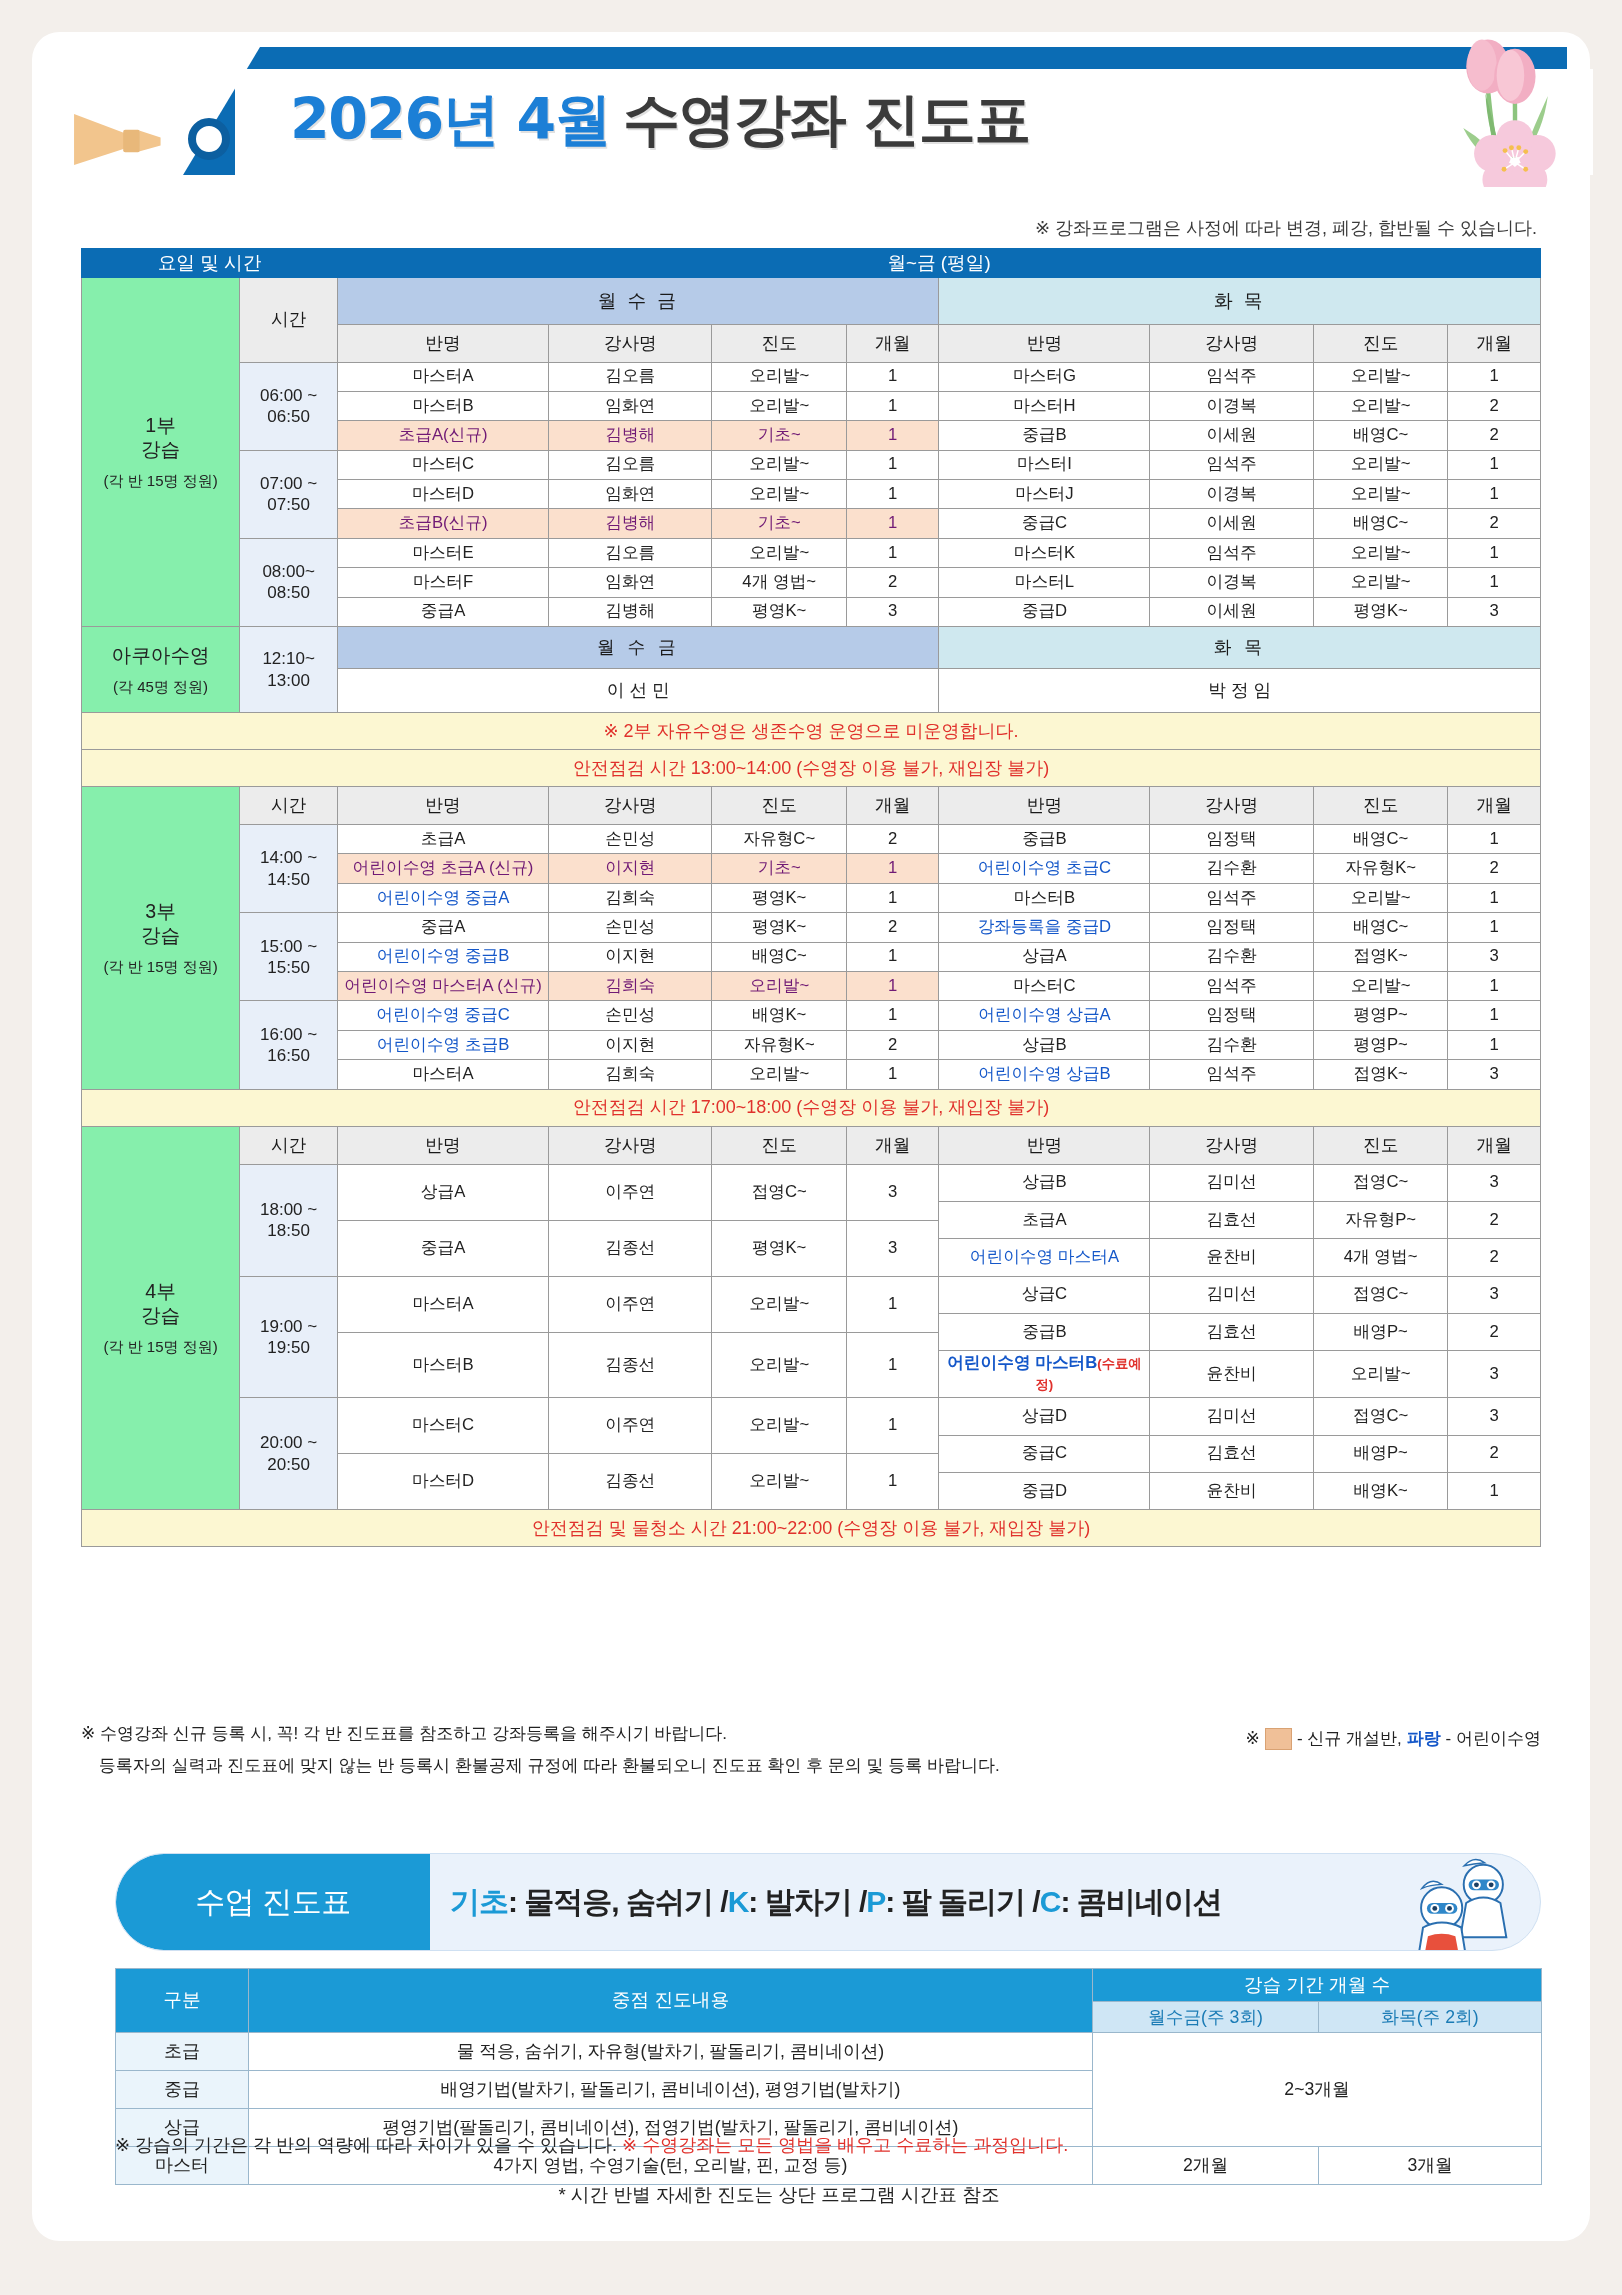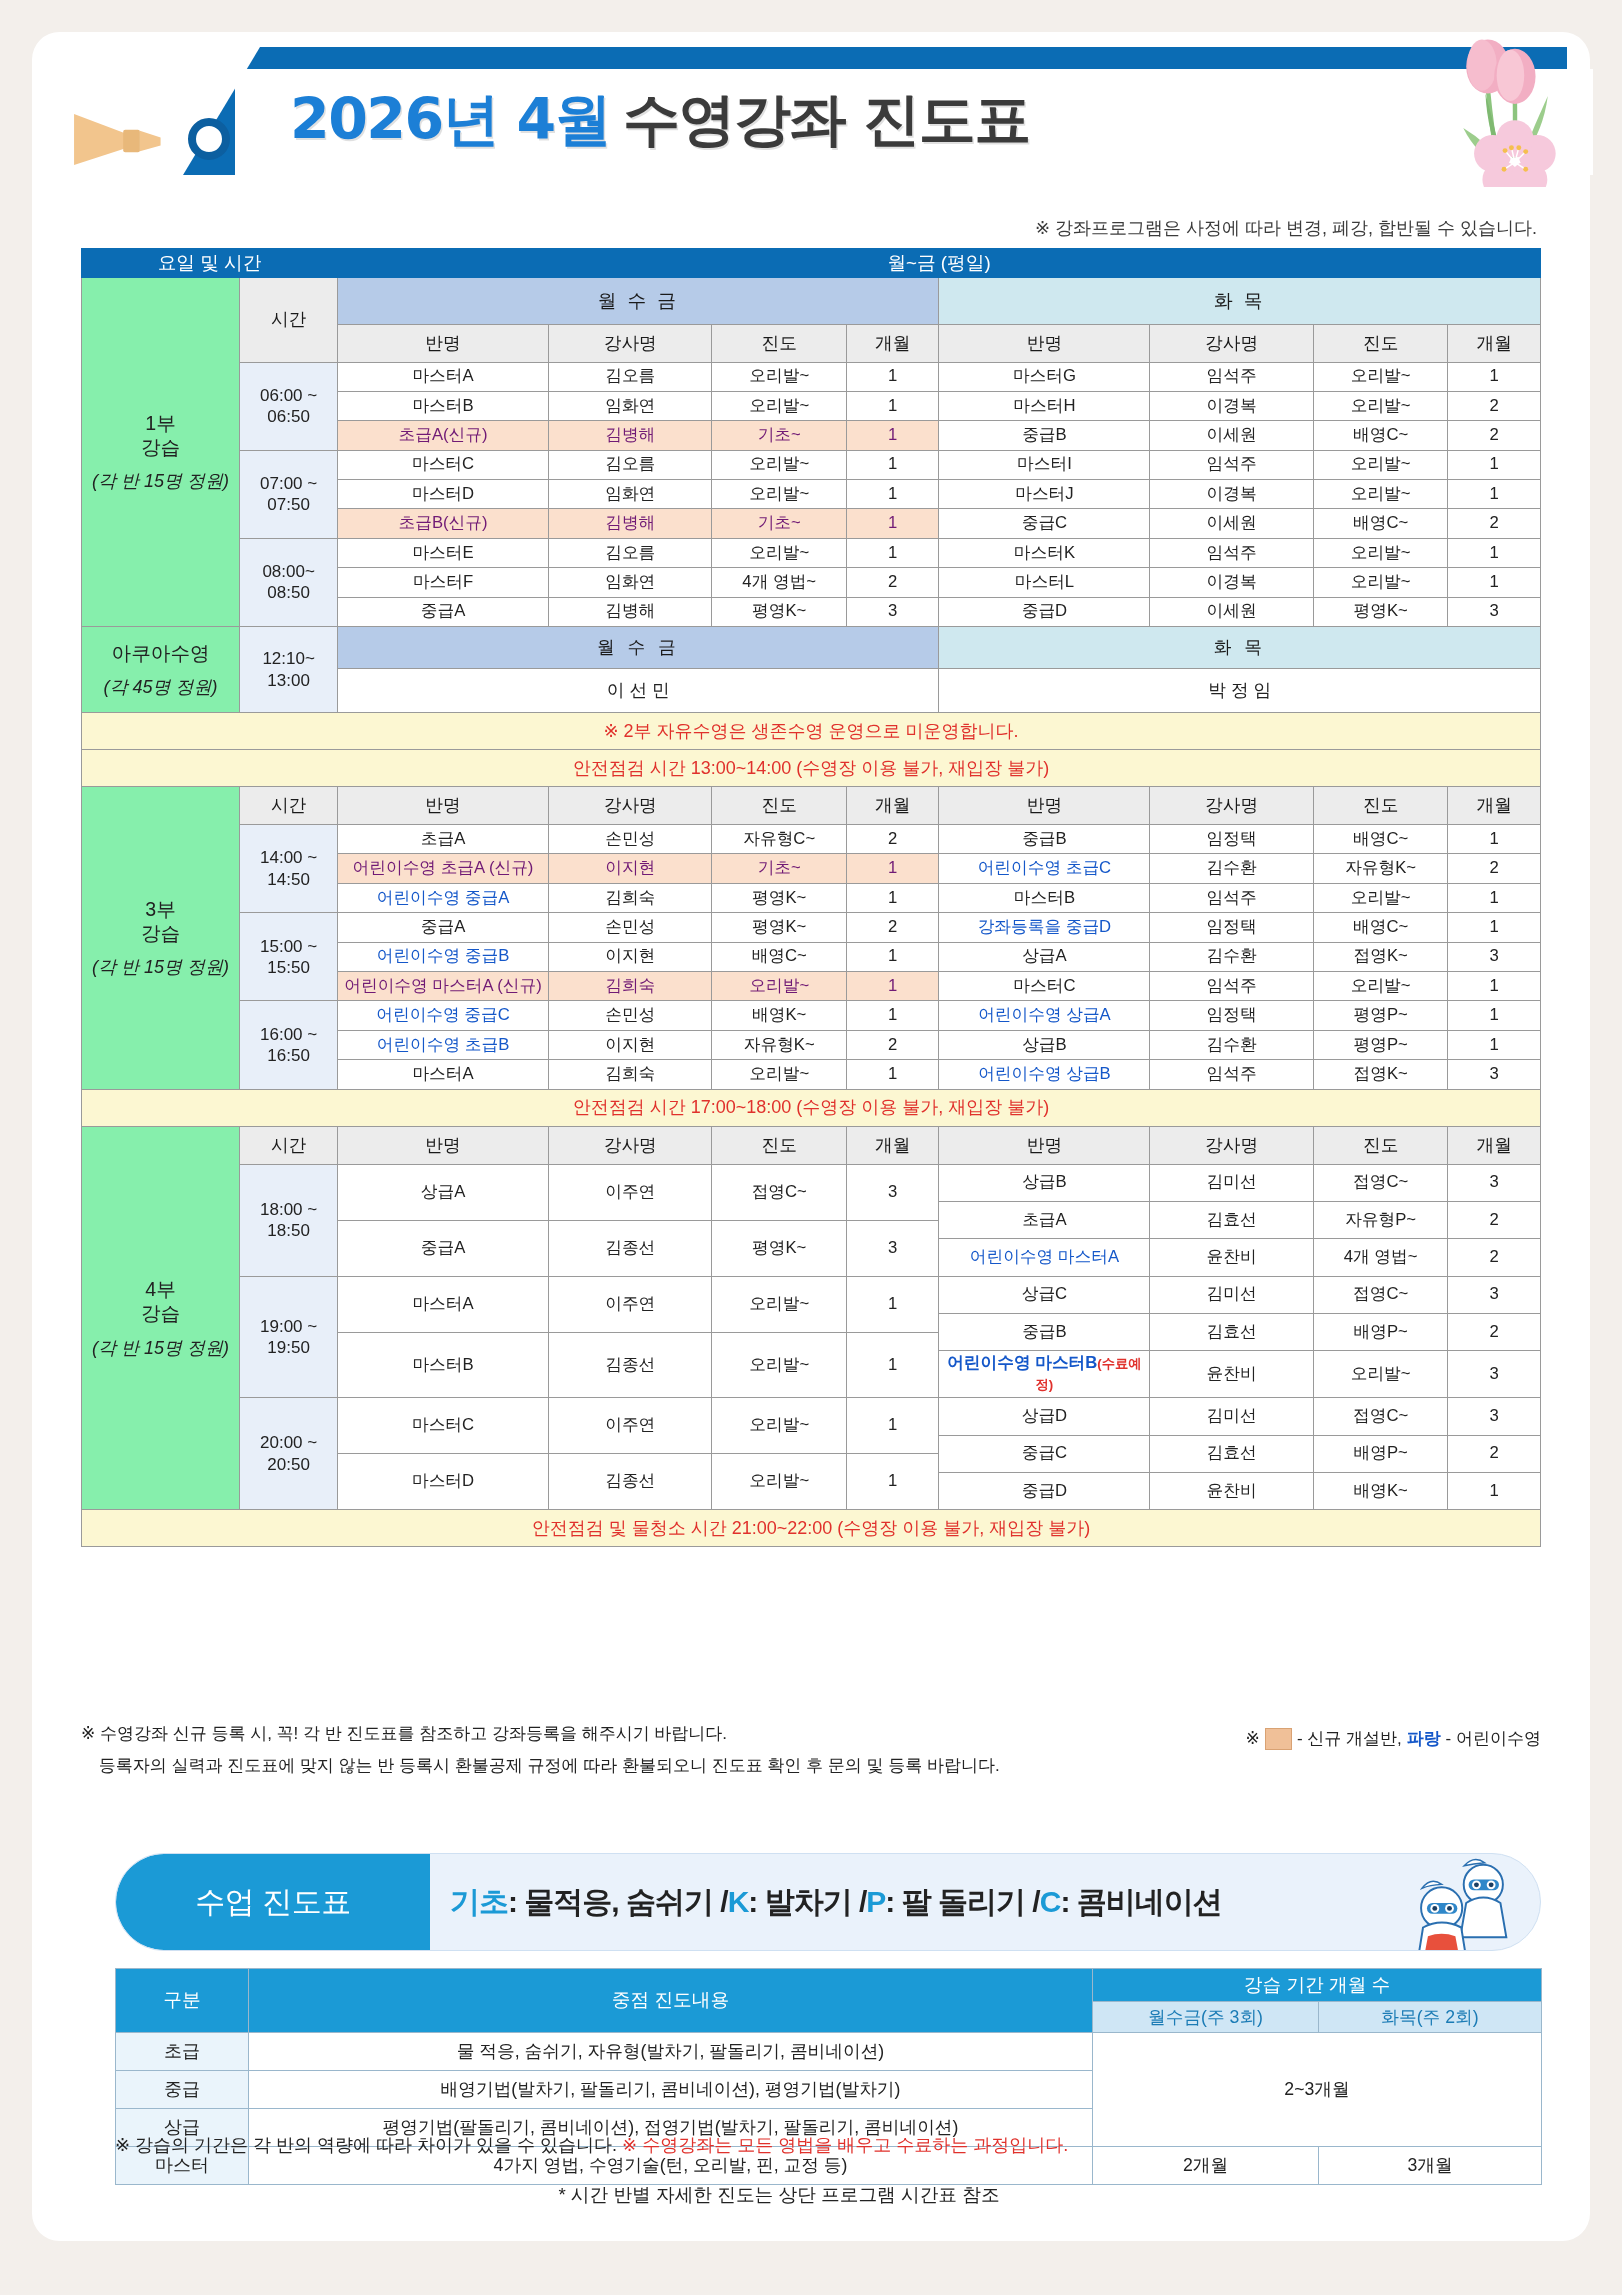--- a/index.html
+++ b/index.html
@@ -120,21 +120,21 @@
   }
   .hdr-sub {
     background: #ececec; color: #1a1a1a;
     font-weight: bold; font-size: 17.7px;
     height: 38px;
   }
   .sec-label {
     background: #86efac; font-weight: bold; font-size: 19.6px;
     line-height: 1.6;
   }
-  .sec-label .cap { font-size: 18px; font-weight: normal; display:block; margin-top: 10.8px; font-style: italic;}
+  .sec-label .cap { font-size: 15px; font-weight: normal; display:block; margin-top: 10.8px;}
   .sec-label .sub { display:block; }
   .time-cell {
     background: #e8eff9; font-weight: bold; font-size: 17px;
     line-height: 1.9;
   }
   .row-cell { height: 29.4px; background: #ffffff; }
   .new-class { background: #fbe0cd; color: #701a75; font-weight: bold; }
   .kid { color: #1457c9; font-weight: bold; }
   .note-row {
     background: #fcf7d2; color: #e0312c;

